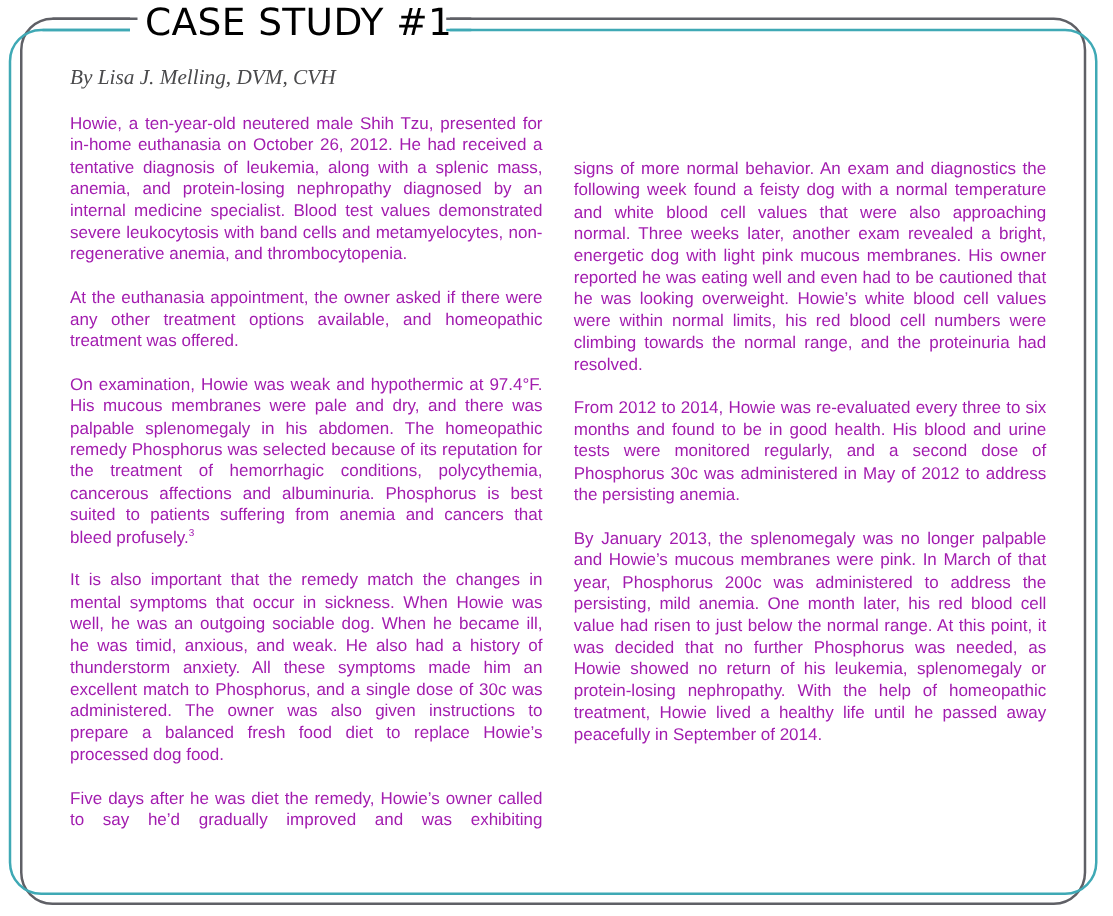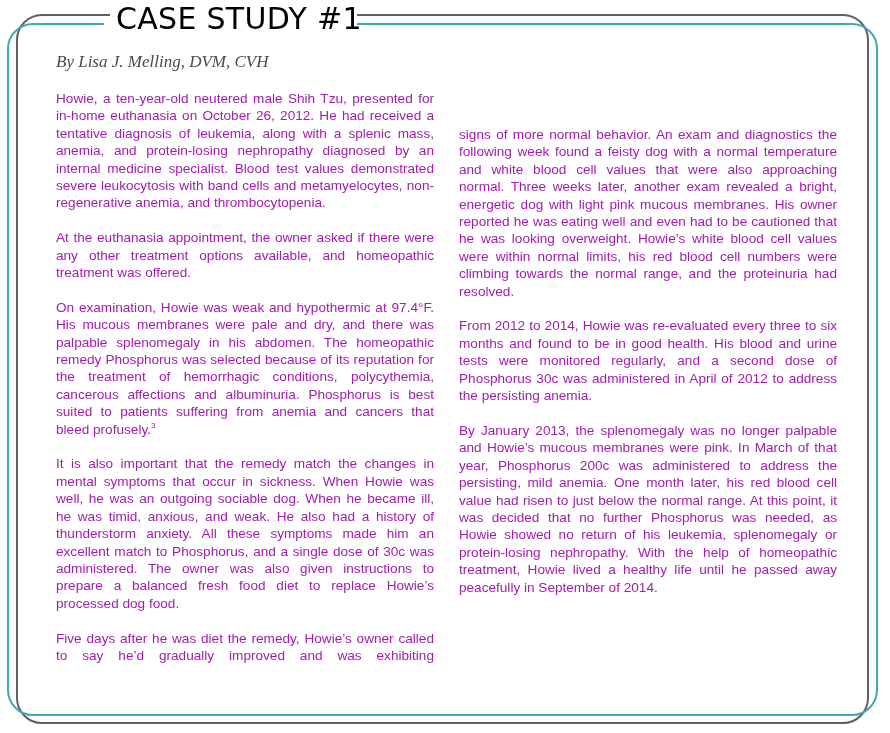--- a/index.html
+++ b/index.html
@@ -117,15 +117,15 @@
 <div class="column col-left">
   <p class="last-line-left">Howie, a ten-year-old neutered male Shih Tzu, presented for in-home euthanasia on October 26, 2012. He had received a tentative diagnosis of leukemia, along with a splenic mass, anemia, and protein-losing nephropathy diagnosed by an internal medicine specialist. Blood test values demonstrated severe leukocytosis with band cells and metamyelocytes, non-regenerative anemia, and thrombocytopenia.</p>
   <p class="last-line-left">At the euthanasia appointment, the owner asked if there were any other treatment options available, and homeopathic treatment was offered.</p>
   <p class="last-line-left"><span>On examination, Howie was weak and hypothermic at 97.4°F. His mucous membranes were pale and dry, and there was palpable splenomegaly in his abdomen. The homeopathic remedy Phosphorus was selected because of its reputation for the treatment of hemorrhagic conditions, polycythemia, cancerous affections and albuminuria. Phosphorus is best suited to patients suffering from anemia and cancers that bleed profusely.</span><sup>3</sup></p>
   <p class="last-line-left">It is also important that the remedy match the changes in mental symptoms that occur in sickness. When Howie was well, he was an outgoing sociable dog. When he became ill, he was timid, anxious, and weak. He also had a history of thunderstorm anxiety. All these symptoms made him an excellent match to Phosphorus, and a single dose of 30c was administered. The owner was also given instructions to prepare a balanced fresh food diet to replace Howie’s processed dog food.</p>
   <p style="text-align-last: justify;">Five days after he was diet the remedy, Howie’s owner called to say he’d gradually improved and was exhibiting</p>
 </div>
 
 <div class="column col-right">
   <p class="last-line-left">signs of more normal behavior. An exam and diagnostics the following week found a feisty dog with a normal temperature and white blood cell values that were also approaching normal. Three weeks later, another exam revealed a bright, energetic dog with light pink mucous membranes.  His owner reported he was eating well and even had to be cautioned that he was looking overweight. Howie’s white blood cell values were within normal limits, his red blood cell numbers were climbing towards the normal range, and the proteinuria had resolved.</p>
-  <p class="last-line-left">From 2012 to 2014, Howie was re-evaluated every three to six months and found to be in good health. His blood and urine tests were monitored regularly, and a second dose of Phosphorus 30c was administered in April of 2012 to address the persisting anemia.</p>
+  <p class="last-line-left">From 2012 to 2014, Howie was re-evaluated every three to six months and found to be in good health. His blood and urine tests were monitored regularly, and a second dose of Phosphorus 30c was administered in May of 2012 to address the persisting anemia.</p>
   <p class="last-line-left">By January 2013, the splenomegaly was no longer palpable and Howie’s mucous membranes were pink. In March of that year, Phosphorus 200c was administered to address the persisting, mild anemia. One month later, his red blood cell value had risen to just below the normal range. At this point, it was decided that no further Phosphorus was needed, as Howie showed no return of his leukemia, splenomegaly or protein-losing nephropathy. With the help of homeopathic treatment, Howie lived a healthy life until he passed away peacefully in September of 2014.</p>
 </div>
 
 </body></html>

